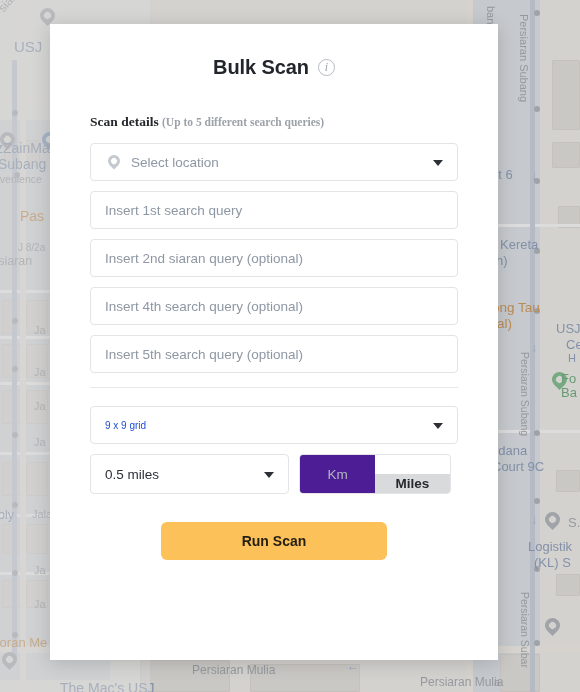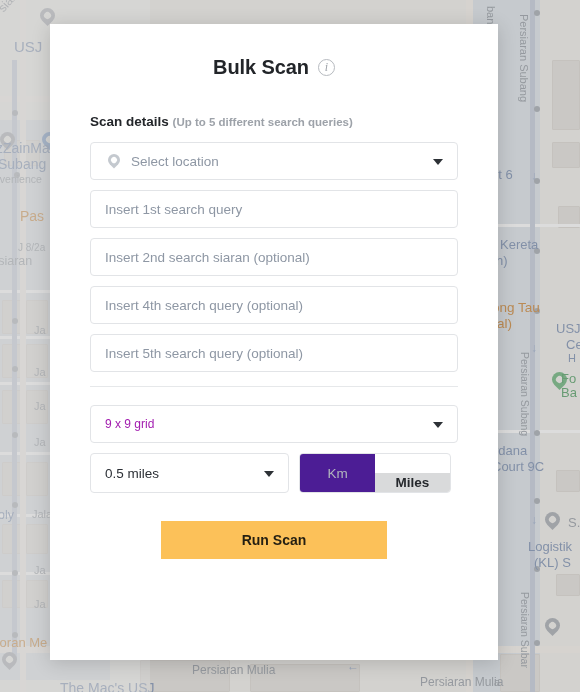--- a/index.html
+++ b/index.html
@@ -121,20 +121,21 @@
     line-height: 14px;
     text-align: center;
     cursor: pointer;
     flex: none;
   }
 
   .section-head {
     margin: 35px 0 0 40px;
     font-size: 13.5px;
     color: #23262a;
+    font-family: Liberation Serif, serif;
   }
   .section-head b { font-weight: bold; }
   .section-head span { color: #9da2a9; font-size: 11.5px; font-weight: bold; }
 
   .fields { margin: 13px 40px 0 40px; text-align: right; }
 
   .field {
     position: relative;
     height: 38px;
     border: 1px solid #e2e4e7;
@@ -191,22 +192,22 @@
   .grid-select {
     position: relative;
     height: 38px;
     border: 1px solid #e2e4e7;
     border-radius: 4px;
     display: flex;
     align-items: center;
     cursor: pointer;
   }
   .grid-select .val {
-    font-size: 12px;
-    color: #a21caf;
+    font-size: 10px;
+    color: #1d4ed8;
     padding-left: 14px;
   }
 
   .dist-row {
     display: flex;
     gap: 10px;
     margin: 10px 40px 0 40px;
   }
   .dist-select {
     position: relative;
@@ -248,21 +249,21 @@
     font-weight: bold;
     margin-top: 19px;
   }
 
   .run-wrap { margin: 28px 40px 0 40px; display: flex; justify-content: center; }
   #run-scan {
     width: 226px;
     height: 38px;
     background: #fcc159;
     border: none;
-    border-radius: 0;
+    border-radius: 6px;
     font-family: "Liberation Sans", sans-serif;
     font-size: 14px;
     font-weight: bold;
     color: #241f12;
     cursor: pointer;
   }
 </style>
 </head>
 <body>
 
@@ -407,21 +408,21 @@
     <div class="field select has-icon">
       <span class="pin-icon"></span>
       <span class="ph">Select location</span>
       <span class="caret"></span>
     </div>
 
     <div class="field">
       <span class="ph">Insert 1st search query</span>
     </div>
     <div class="field">
-      <span class="ph">Insert 2nd search siaran (optional)</span>
+      <span class="ph">Insert 2nd siaran query (optional)</span>
     </div>
     <div class="field">
       <span class="ph">Insert 4th search query (optional)</span>
     </div>
     <div class="field">
       <span class="ph">Insert 5th search query (optional)</span>
     </div>
   </div>
 
   <div class="divider"></div>

